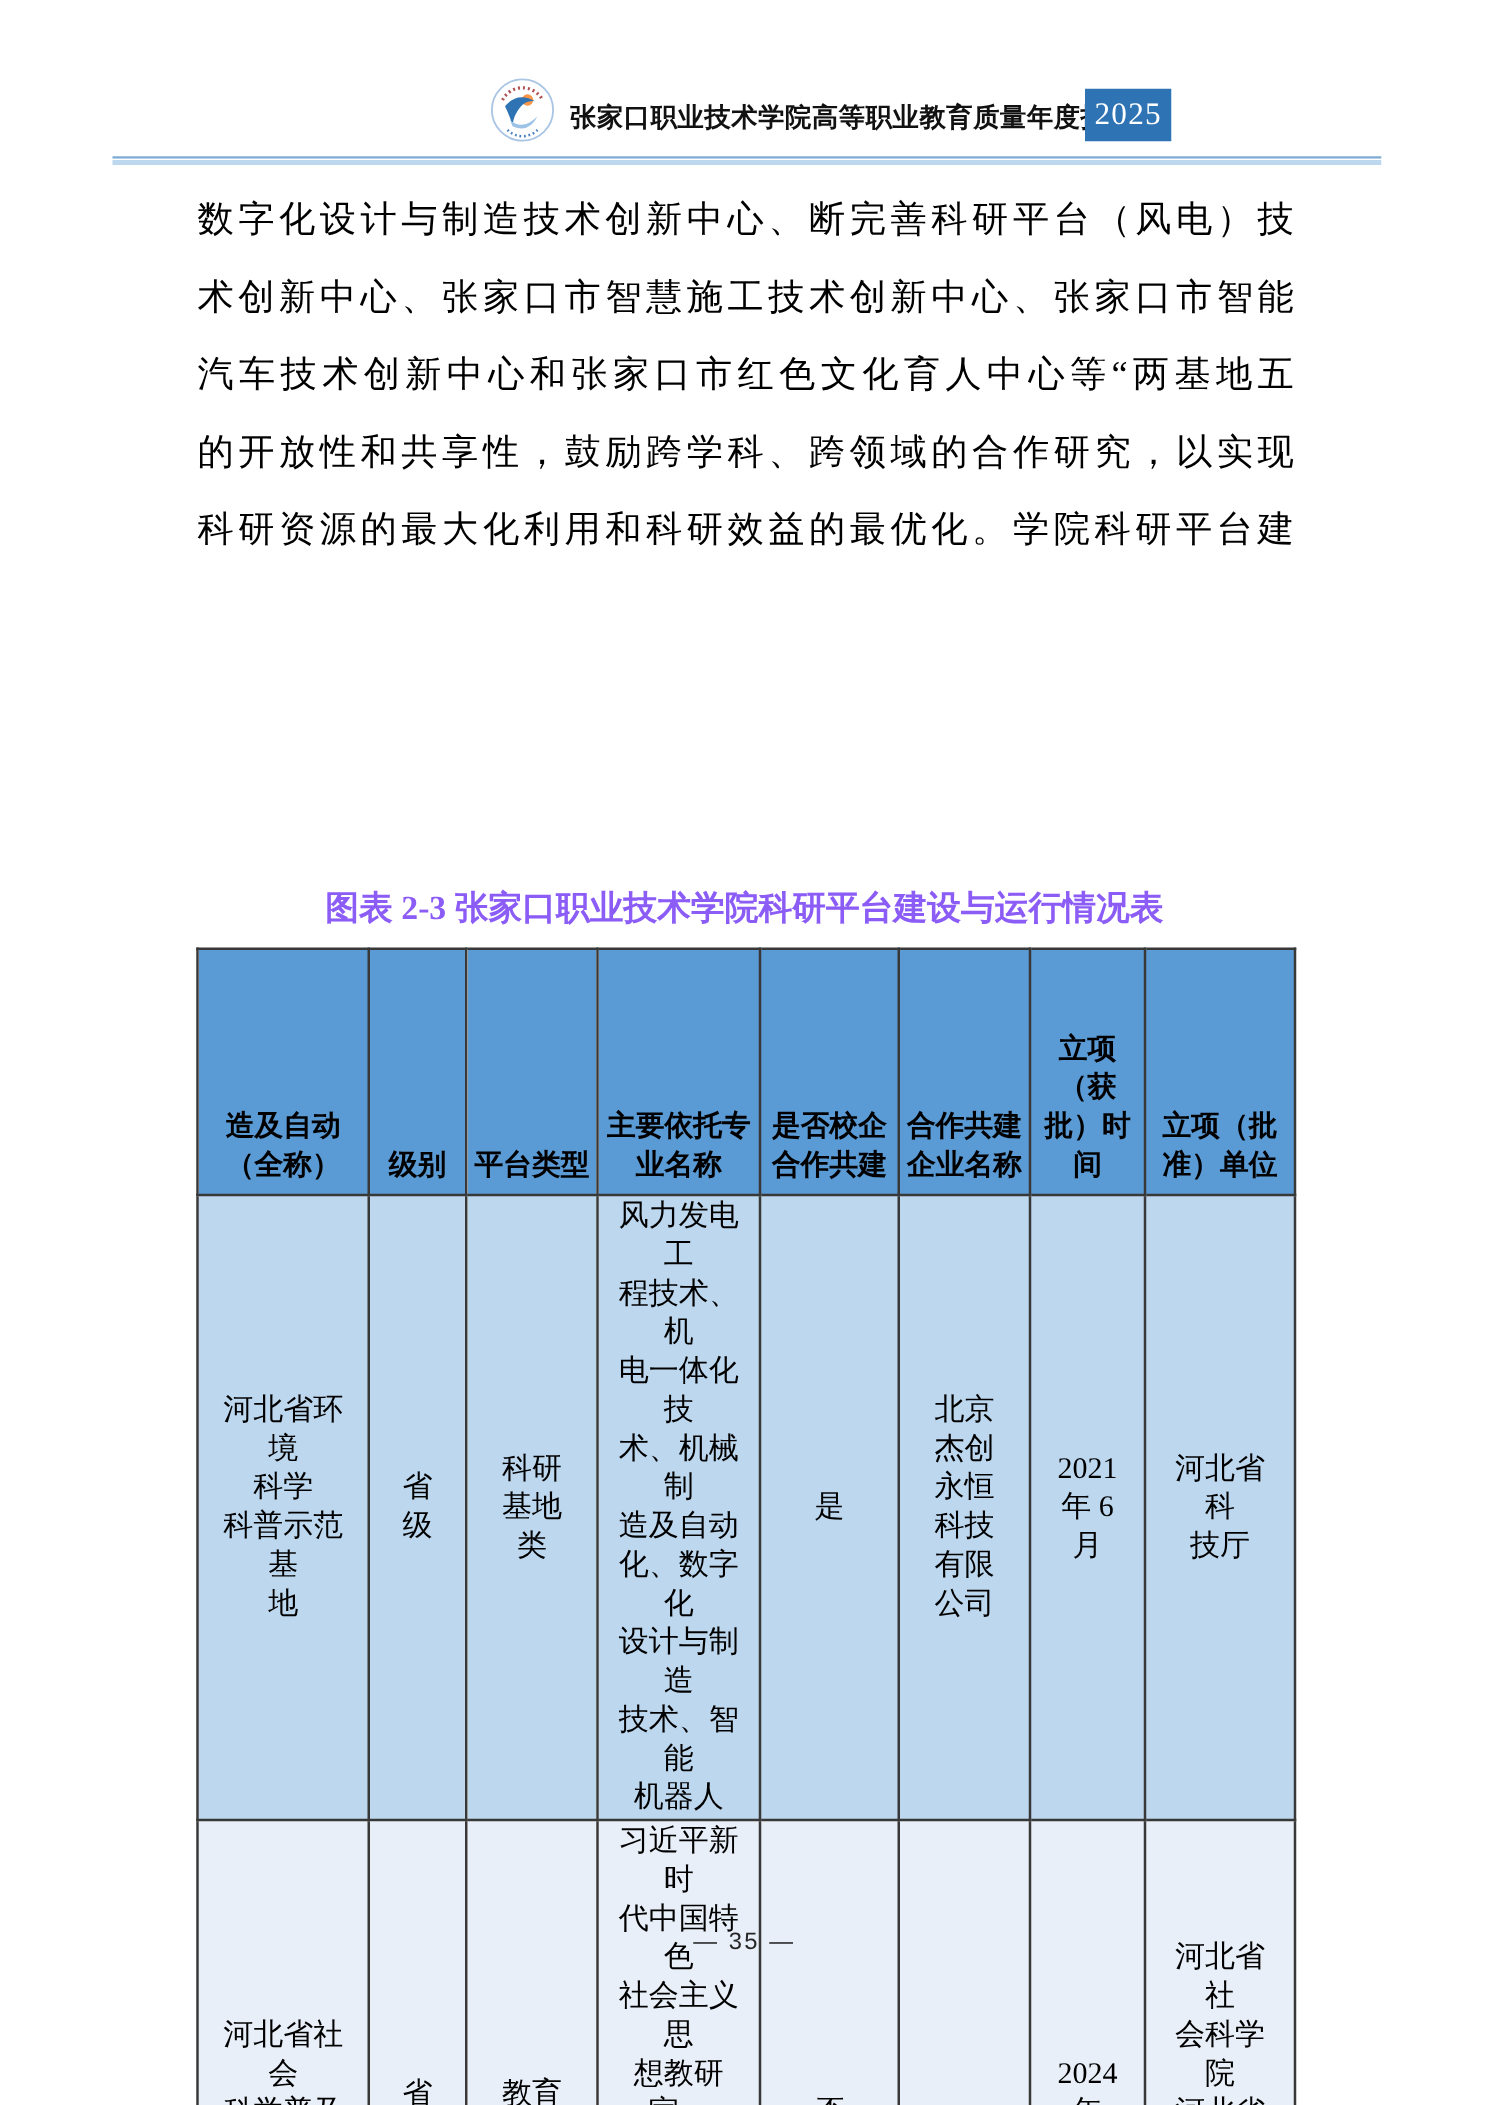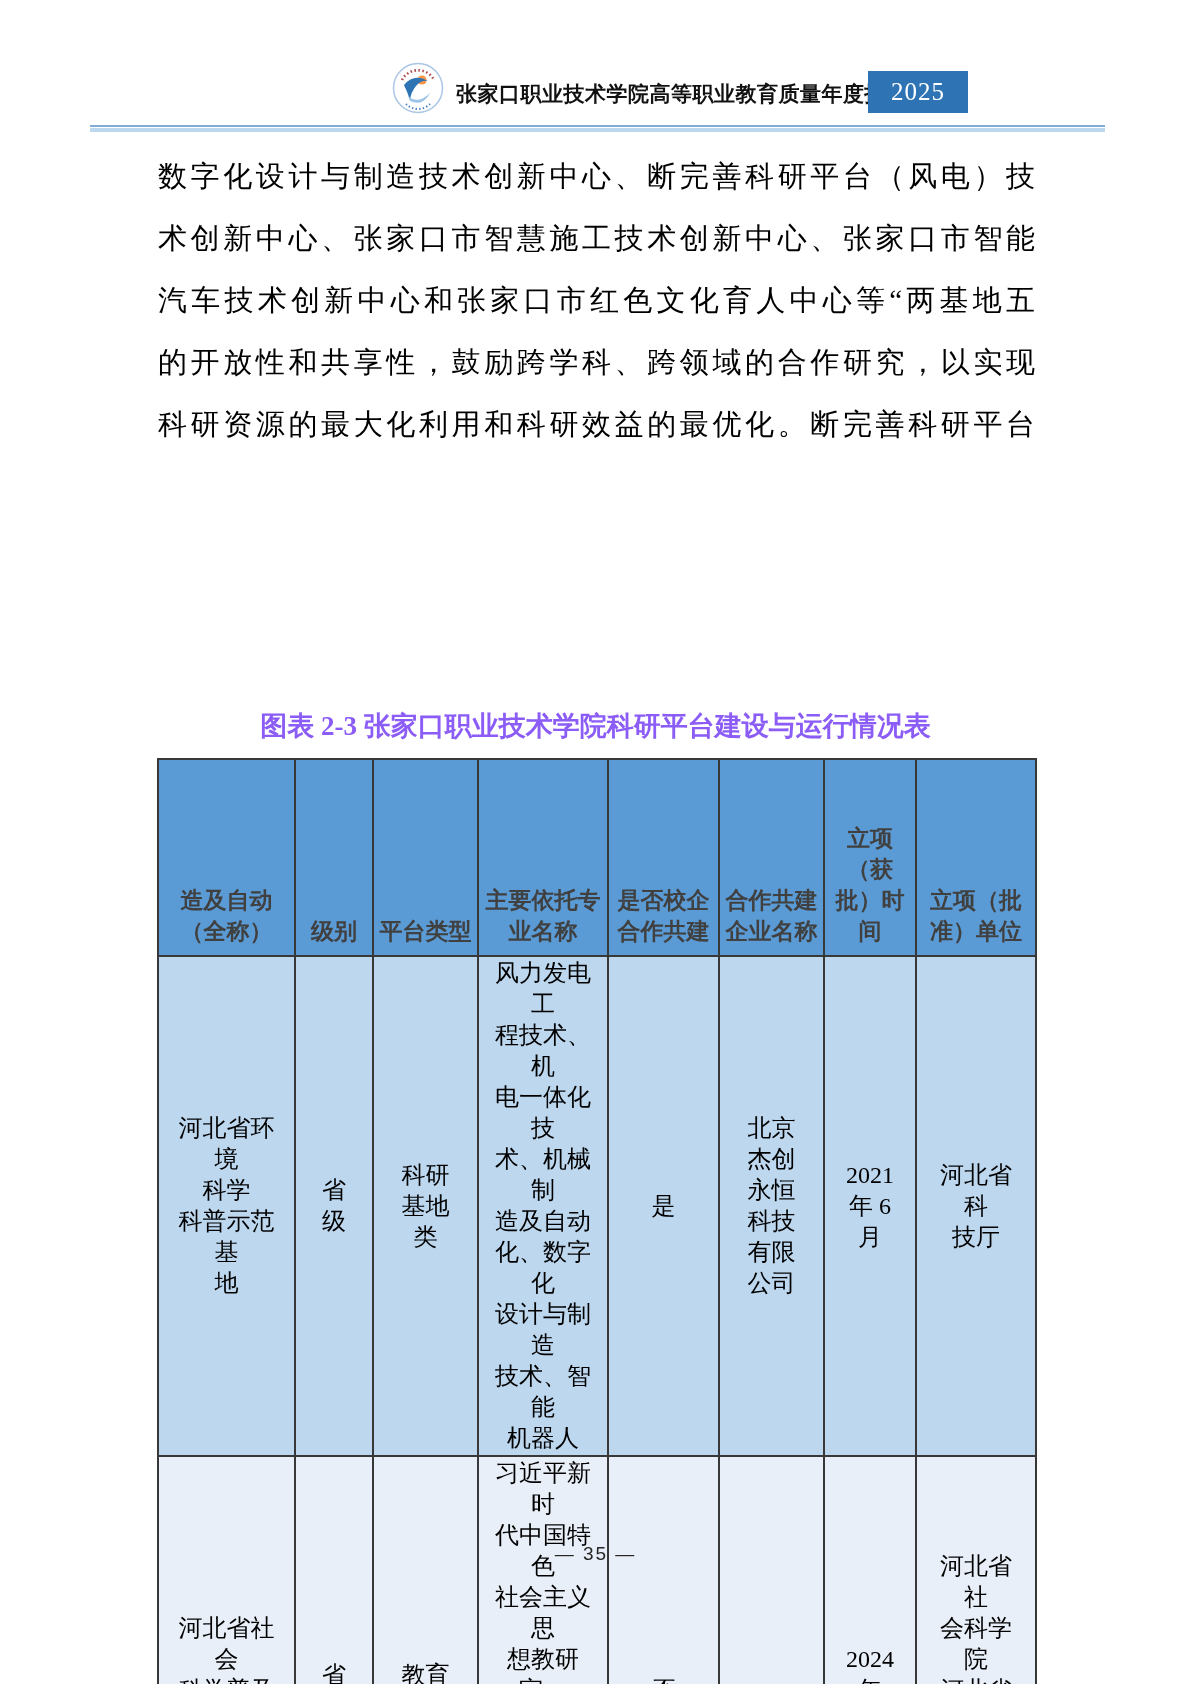--- a/index.html
+++ b/index.html
@@ -10,21 +10,21 @@
     color:#000;
   }
   
   .hdr-logo { position:absolute; left:392px; top:60px; width:52px; height:56px; z-index:2; }
   .hdr-title {
     position:absolute; left:456px; top:80px; width:410px;
     font-size:21px; font-weight:bold; color:#111111; letter-spacing:0.5px;
     white-space:nowrap;
   }
   .hdr-badge {
-    position:absolute; left:868px; top:71px; width:100px; height:42px;
+    position:absolute; left:868px; top:71px; width:69px; height:42px;
     background:var(--badge-bg,#2e74b5); color:#ffffff;
     display:flex; align-items:center; justify-content:center;
     font-size:25px; letter-spacing:1px;
   }
   .hdr-rule { position:absolute; left:90px; right:86px; top:125px; }
   .rule-dark  { height:2px; background:var(--rule-dark,#7fadd6); }
   .rule-gap   { height:1px; background:#ffffff; }
   .rule-light { height:4px; background:var(--rule-light,#bdd7ee); }
 
   
@@ -48,21 +48,21 @@
   }
   .report-table col.c1{width:137px}.report-table col.c2{width:78px}
   .report-table col.c3{width:105px}.report-table col.c4{width:130px}
   .report-table col.c5{width:111px}.report-table col.c6{width:105px}
   .report-table col.c7{width:92px}.report-table col.c8{width:120px}
   .report-table th, .report-table td {
     border:2px solid #383838; text-align:center; vertical-align:middle;
     white-space:pre-line; overflow:hidden;
   }
   .report-table th {
-    background:var(--header-row-bg,#5b9bd5); color:#404040;
+    background:var(--header-row-bg,#5b9bd5); color:#000000;
     font-size:23px; font-weight:bold; line-height:31px;
     height:153px; padding:34px 2px 8px 2px; vertical-align:bottom;
   }
   .report-table td { font-size:24px; line-height:31px; padding:1px 16px; }
   .report-table tr.row1 td { background:var(--row1-bg,#bdd7ee); height:278px; }
   .report-table tr.row2 td { background:var(--row2-bg,#e9eff8); height:244px; }
 
   
   .page-number {
     position:absolute; left:0; right:0; top:1543px; text-align:center;
@@ -91,21 +91,21 @@
     <div class="rule-dark"></div>
       <div class="rule-gap"></div>
       <div class="rule-light"></div>
   </div>
 
   <div class="body-paragraph">
       <div class="para-line">数字化设计与制造技术创新中心、断完善科研平台（风电）技</div>
       <div class="para-line">术创新中心、张家口市智慧施工技术创新中心、张家口市智能</div>
       <div class="para-line">汽车技术创新中心和张家口市红色文化育人中心等“两基地五</div>
       <div class="para-line">的开放性和共享性，鼓励跨学科、跨领域的合作研究，以实现</div>
-      <div class="para-line">科研资源的最大化利用和科研效益的最优化。断完善科研平台</div>
+      <div class="para-line">科研资源的最大化利用和科研效益的最优化。学院科研平台建</div>
     </div>
 
   <div class="table-caption">图表 2-3 张家口职业技术学院科研平台建设与运行情况表</div>
 
   <table class="report-table">
     <colgroup>
       <col class="c1">
         <col class="c2">
         <col class="c3">
         <col class="c4">

